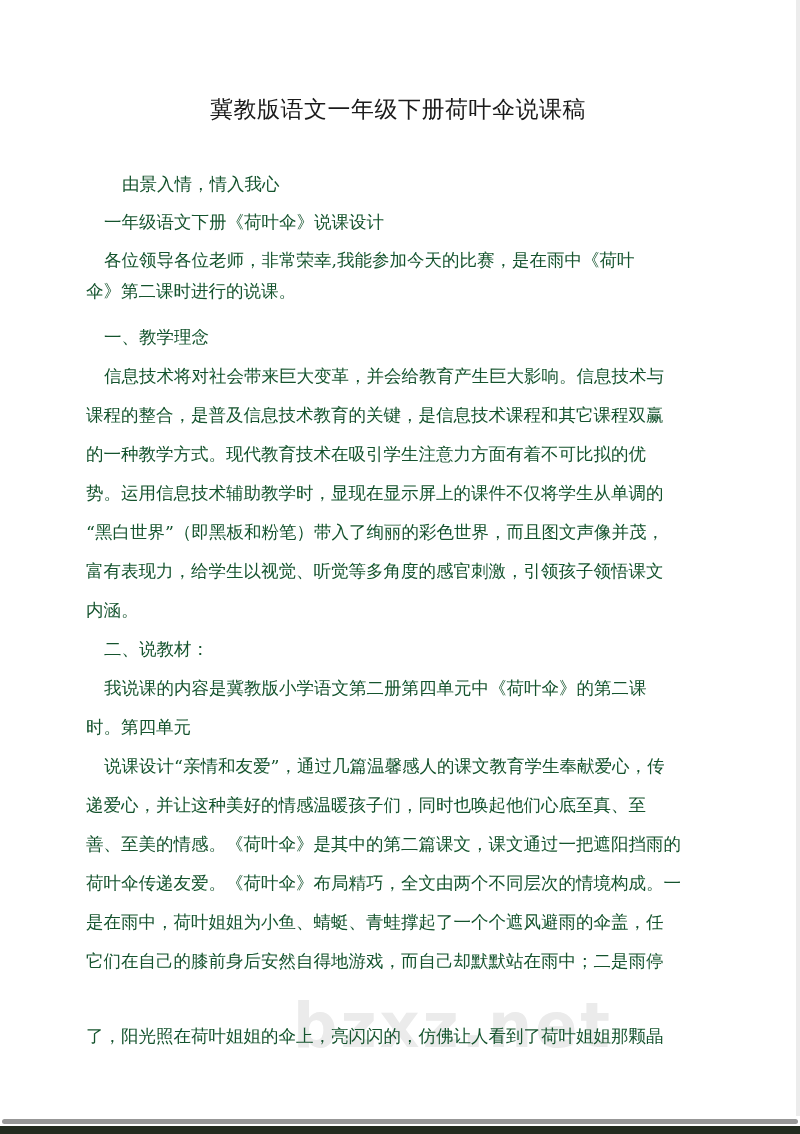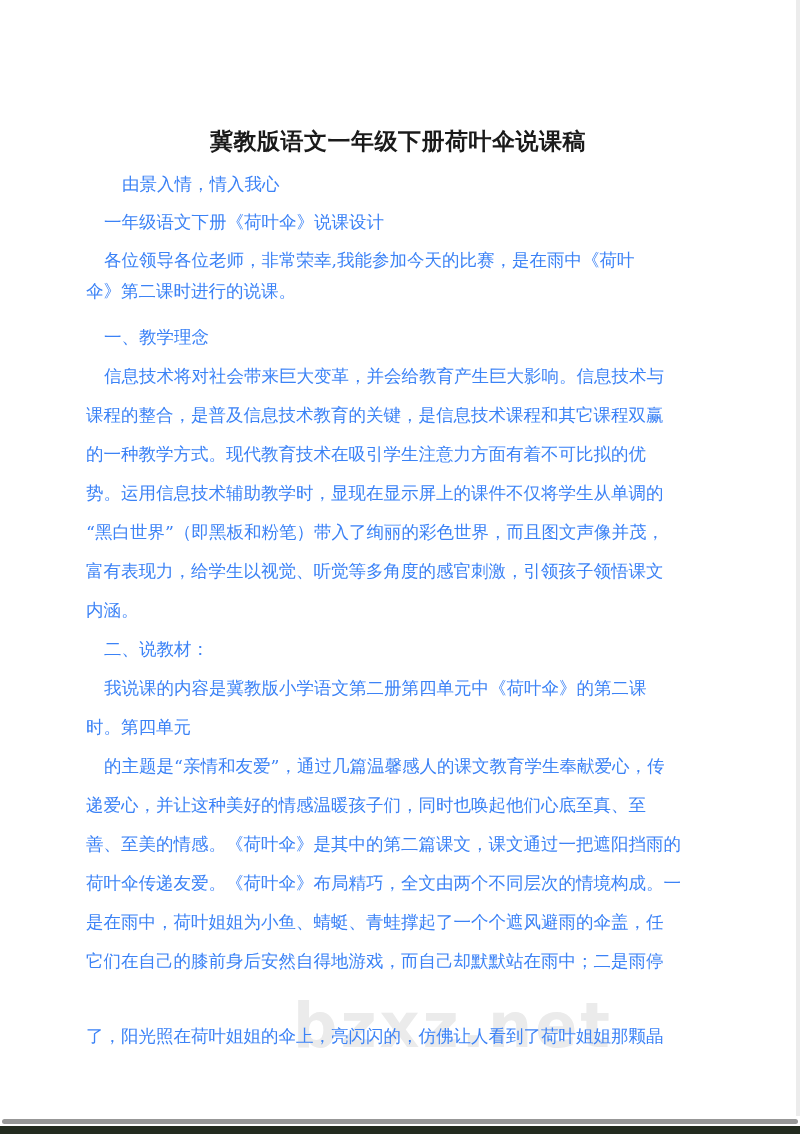--- a/index.html
+++ b/index.html
@@ -19,32 +19,31 @@
       background: #ffffff;
       border-right: 4px solid #ececec;
     }
     .title {
       position: absolute;
       left: 0;
       width: 796px;
       top: 94px;
       text-align: center;
       font-family: "DejaVu Sans", sans-serif;
-      font-weight: bold;
+      font-weight: normal;
       font-size: 23px;
       color: #1a1a1a;
       letter-spacing: 0.5px;
-      margin-top: 32px;
     }
     .line {
       position: absolute;
       left: 86px;
       font-family: "DejaVu Serif", serif;
       font-size: 17.5px;
-      color: #3b82f6;
+      color: #14532d;
       white-space: nowrap;
       line-height: 22px;
     }
     .line.indent { left: 104px; text-align: right; }
     .line.indent2 { left: 122px; }
     .watermark {
       position: absolute;
       left: 293px;
       top: 995px;
       font-family: "DejaVu Sans", sans-serif;
@@ -99,21 +98,21 @@
     <div class="line indent" style="top:365px">信息技术将对社会带来巨大变革，并会给教育产生巨大影响。信息技术与</div>
     <div class="line" style="top:404px">课程的整合，是普及信息技术教育的关键，是信息技术课程和其它课程双赢</div>
     <div class="line" style="top:443px">的一种教学方式。现代教育技术在吸引学生注意力方面有着不可比拟的优</div>
     <div class="line" style="top:482px">势。运用信息技术辅助教学时，显现在显示屏上的课件不仅将学生从单调的</div>
     <div class="line" style="top:521px">“黑白世界”（即黑板和粉笔）带入了绚丽的彩色世界，而且图文声像并茂，</div>
     <div class="line" style="top:560px">富有表现力，给学生以视觉、听觉等多角度的感官刺激，引领孩子领悟课文</div>
     <div class="line" style="top:599px">内涵。</div>
     <div class="line indent" style="top:638px">二、说教材：</div>
     <div class="line indent" style="top:677px">我说课的内容是冀教版小学语文第二册第四单元中《荷叶伞》的第二课</div>
     <div class="line" style="top:716px">时。第四单元</div>
-    <div class="line indent" style="top:755px">的主题是“亲情和友爱”，通过几篇温馨感人的课文教育学生奉献爱心，传</div>
+    <div class="line indent" style="top:755px">说课设计“亲情和友爱”，通过几篇温馨感人的课文教育学生奉献爱心，传</div>
     <div class="line" style="top:794px">递爱心，并让这种美好的情感温暖孩子们，同时也唤起他们心底至真、至</div>
     <div class="line" style="top:833px">善、至美的情感。《荷叶伞》是其中的第二篇课文，课文通过一把遮阳挡雨的</div>
     <div class="line" style="top:872px">荷叶伞传递友爱。《荷叶伞》布局精巧，全文由两个不同层次的情境构成。一</div>
     <div class="line" style="top:911px">是在雨中，荷叶姐姐为小鱼、蜻蜓、青蛙撑起了一个个遮风避雨的伞盖，任</div>
     <div class="line" style="top:950px">它们在自己的膝前身后安然自得地游戏，而自己却默默站在雨中；二是雨停</div>
     <div class="line" style="top:1025px">了，阳光照在荷叶姐姐的伞上，亮闪闪的，仿佛让人看到了荷叶姐姐那颗晶</div>
   </div>
 </div>
 
 <div class="scrollbar">

